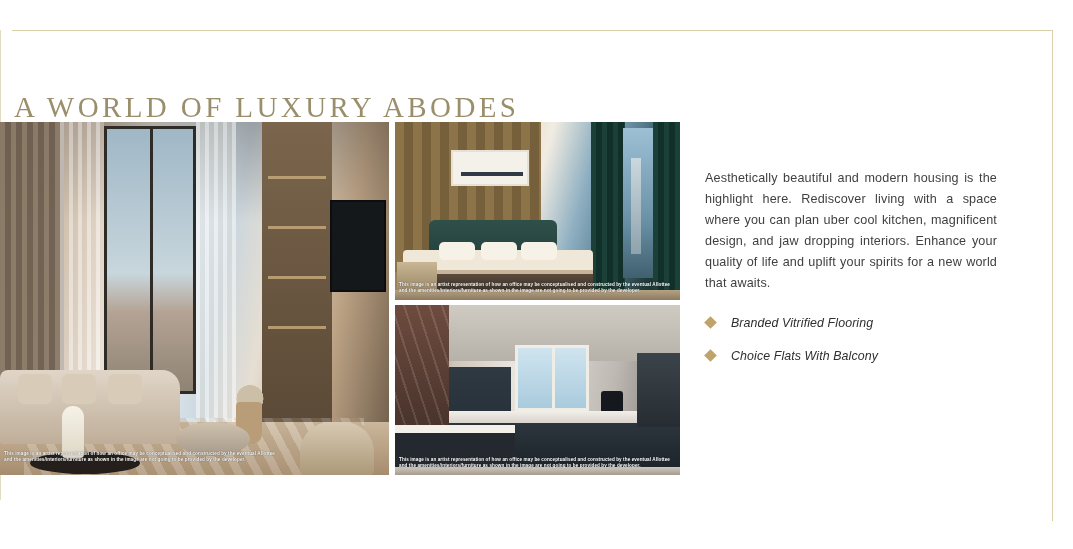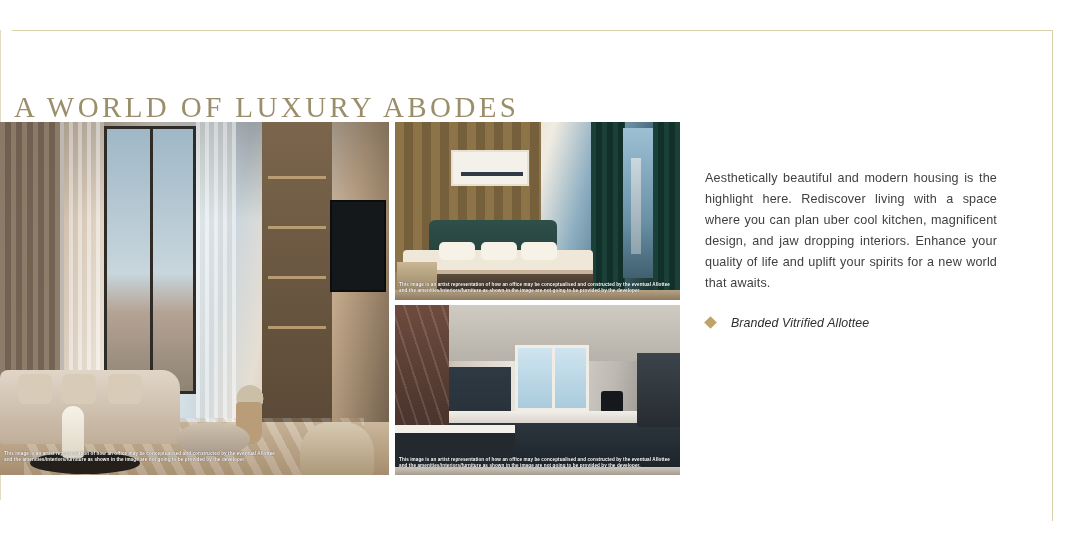--- a/index.html
+++ b/index.html
@@ -450,18 +450,22 @@
     <div class="ph-layer island"></div>
     <div class="ph-layer floor"></div>
     <div class="disclaimer" id="disclaimer-kitchen">This image is an artist representation of how an office may be conceptualised and constructed by the eventual Allottee and the amenities/interiors/furniture as shown in the image are not going to be provided by the developer.</div>
   </div>
 
   <div id="text-col">
     <p id="intro-paragraph">Aesthetically beautiful and modern housing is the highlight here. Rediscover living with a space where you can plan uber cool kitchen, magnificent design, and jaw dropping interiors. Enhance your quality of life and uplift your spirits for a new world that awaits.</p>
     <ul id="feature-list">
       <li>
         <span class="diamond-icon"></span>
-        <span>Branded Vitrified Allottee</span>
+        <span>Branded Vitrified Flooring</span>
+      </li>
+      <li>
+        <span class="diamond-icon"></span>
+        <span>Choice Flats With Balcony</span>
       </li>
     </ul>
   </div>
 
 </div>
 
 </body></html>

